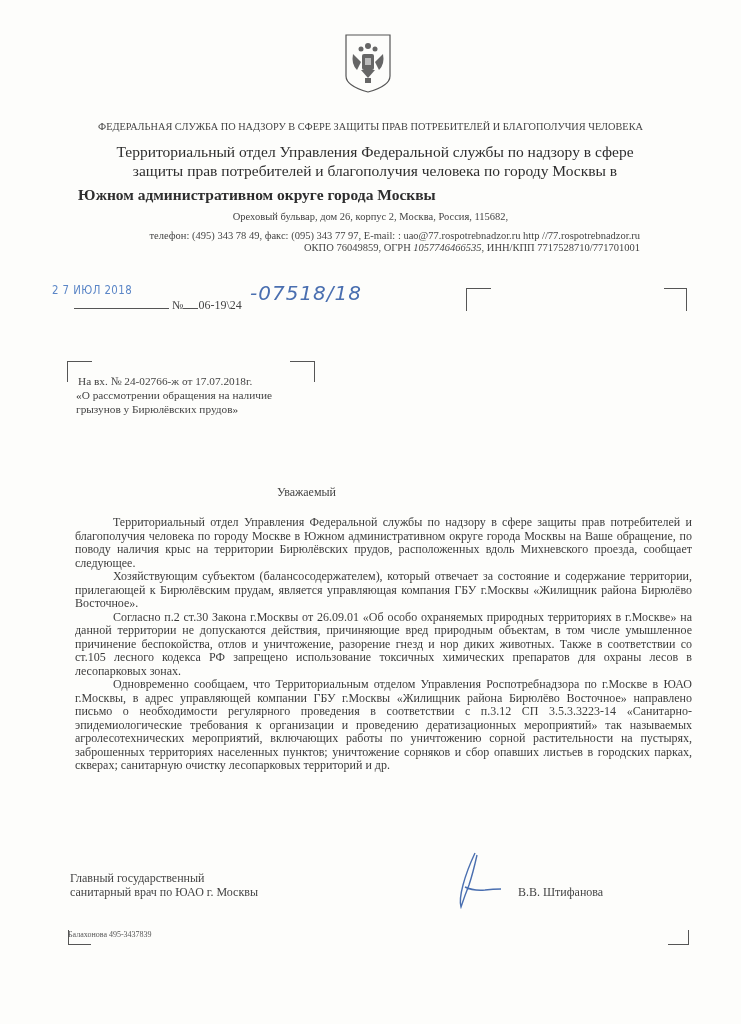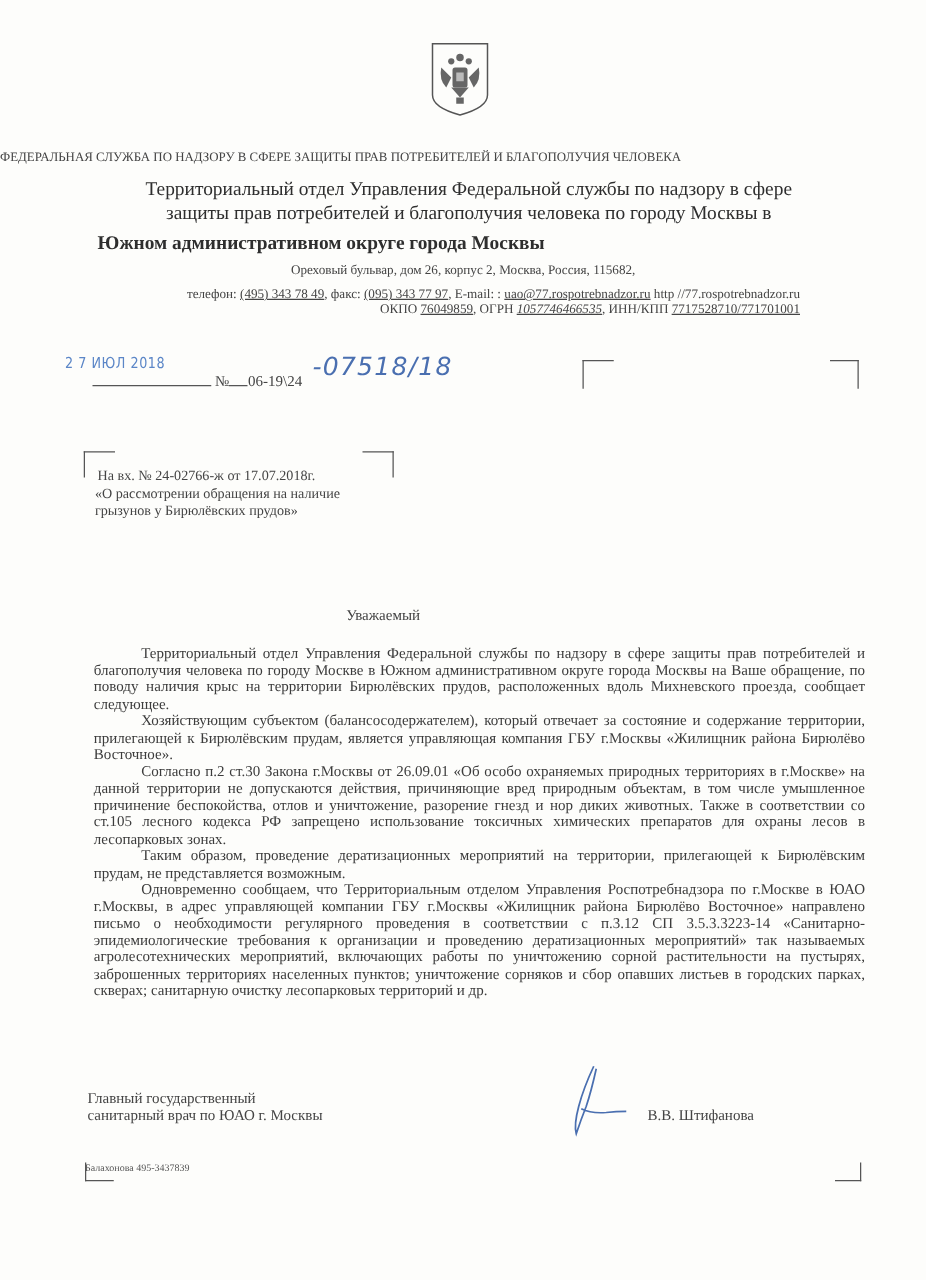--- a/index.html
+++ b/index.html
@@ -5,39 +5,39 @@
     html, body { margin: 0; padding: 0; }
     body {
       width: 741px; height: 1024px; position: relative; overflow: hidden;
       background: #fdfdfb;
       font-family: "Liberation Serif", "DejaVu Serif", serif;
       color: #3a3a3a;
     }
     .abs { position: absolute; }
     .emblem { left: 343px; top: 32px; width: 50px; height: 62px; }
     .agency {
-      left: 0; width: 741px; top: 121px; text-align: left;
+      left: 0; width: 741px; top: 121px; text-align: center;
       font-size: 10.3px; color: #444; letter-spacing: 0;
     }
     .dept {
       left: 60px; width: 630px; top: 142px; text-align: center;
       font-size: 15.5px; font-weight: normal; line-height: 19px; color: #2e2e2e;
     }
     .dept3 {
       left: 78px; width: 630px; top: 186px; text-align: left;
       font-size: 15.5px; font-weight: bold; color: #2e2e2e;
     }
     .addr {
       left: 0; width: 741px; top: 211px; text-align: center; font-size: 10.5px; color: #444;
     }
     .contacts {
       left: 100px; width: 540px; top: 230px; text-align: right; font-size: 10.5px; line-height: 12px; color: #444;
     }
     .contacts .row2 { padding-left: 80px; }
-    .u { text-decoration: underline; }
+    .u { }
     .i { font-style: italic; }
     .stamp {
       left: 52px; top: 283px; font-family: "DejaVu Sans", sans-serif; font-size: 12px;
       color: #5b86c7; letter-spacing: 0.5px; transform: scaleX(0.85); transform-origin: left;
     }
     .regline { left: 74px; top: 298px; font-size: 12px; color: #444; }
     .regline .blank { display: inline-block; width: 95px; border-bottom: 1px solid #555; vertical-align: baseline; }
     .regline .blank2 { display: inline-block; width: 15px; border-bottom: 1px solid #555; }
     .handnum {
       left: 250px; top: 281px; font-family: "DejaVu Sans", sans-serif; font-style: italic;
@@ -120,21 +120,20 @@
   <div>«О рассмотрении обращения на наличие</div>
   <div>грызунов у Бирюлёвских прудов»</div>
 </div>
 
 <div class="abs salutation">Уважаемый</div>
 
 <div class="abs body">
   <p>Территориальный отдел Управления Федеральной службы по надзору в сфере защиты прав потребителей и благополучия человека по городу Москве в Южном административном округе города Москвы  на Ваше обращение, по поводу наличия крыс на территории Бирюлёвских прудов, расположенных вдоль Михневского проезда, сообщает следующее.</p>
   <p>Хозяйствующим субъектом (балансосодержателем), который отвечает за состояние и содержание территории, прилегающей к Бирюлёвским прудам, является управляющая компания ГБУ г.Москвы «Жилищник района Бирюлёво Восточное».</p>
   <p>Согласно п.2 ст.30 Закона г.Москвы от 26.09.01 «Об особо охраняемых природных территориях в г.Москве» на данной территории не допускаются действия, причиняющие вред природным объектам, в том числе умышленное причинение беспокойства, отлов и уничтожение, разорение гнезд и нор диких животных. Также в соответствии со ст.105 лесного кодекса РФ запрещено использование токсичных химических препаратов для охраны лесов в лесопарковых зонах.</p>
-  <p>Таким образом, проведение дератизационных мероприятий на территории, прилегающей к Бирюлёвским прудам, не представляется возможным.</p>
   <p>Одновременно сообщаем, что  Территориальным отделом Управления Роспотребнадзора по г.Москве в ЮАО г.Москвы, в адрес управляющей компании ГБУ г.Москвы «Жилищник района Бирюлёво Восточное» направлено письмо о необходимости регулярного проведения в соответствии с п.3.12 СП 3.5.3.3223-14 «Санитарно-эпидемиологические требования к организации и проведению дератизационных мероприятий» так называемых агролесотехнических мероприятий, включающих работы по уничтожению сорной растительности на пустырях, заброшенных территориях населенных пунктов; уничтожение сорняков и сбор опавших листьев в городских парках, скверах; санитарную очистку лесопарковых территорий и др.</p>
 </div>
 
 <div class="abs sign-left">
   <div>Главный  государственный</div>
   <div>санитарный  врач по ЮАО г. Москвы</div>
 </div>
 
 <div class="abs signature">
   <svg width="70" height="70" viewBox="0 0 70 70">

